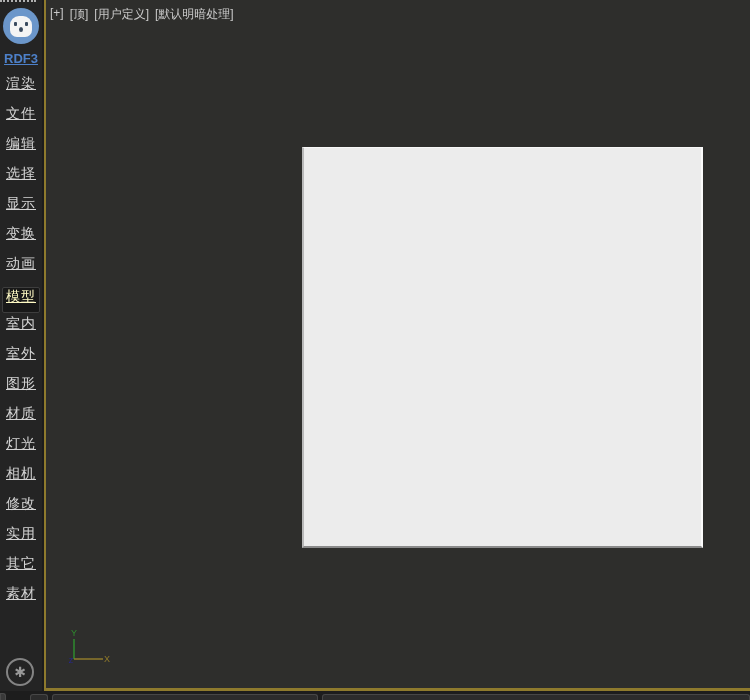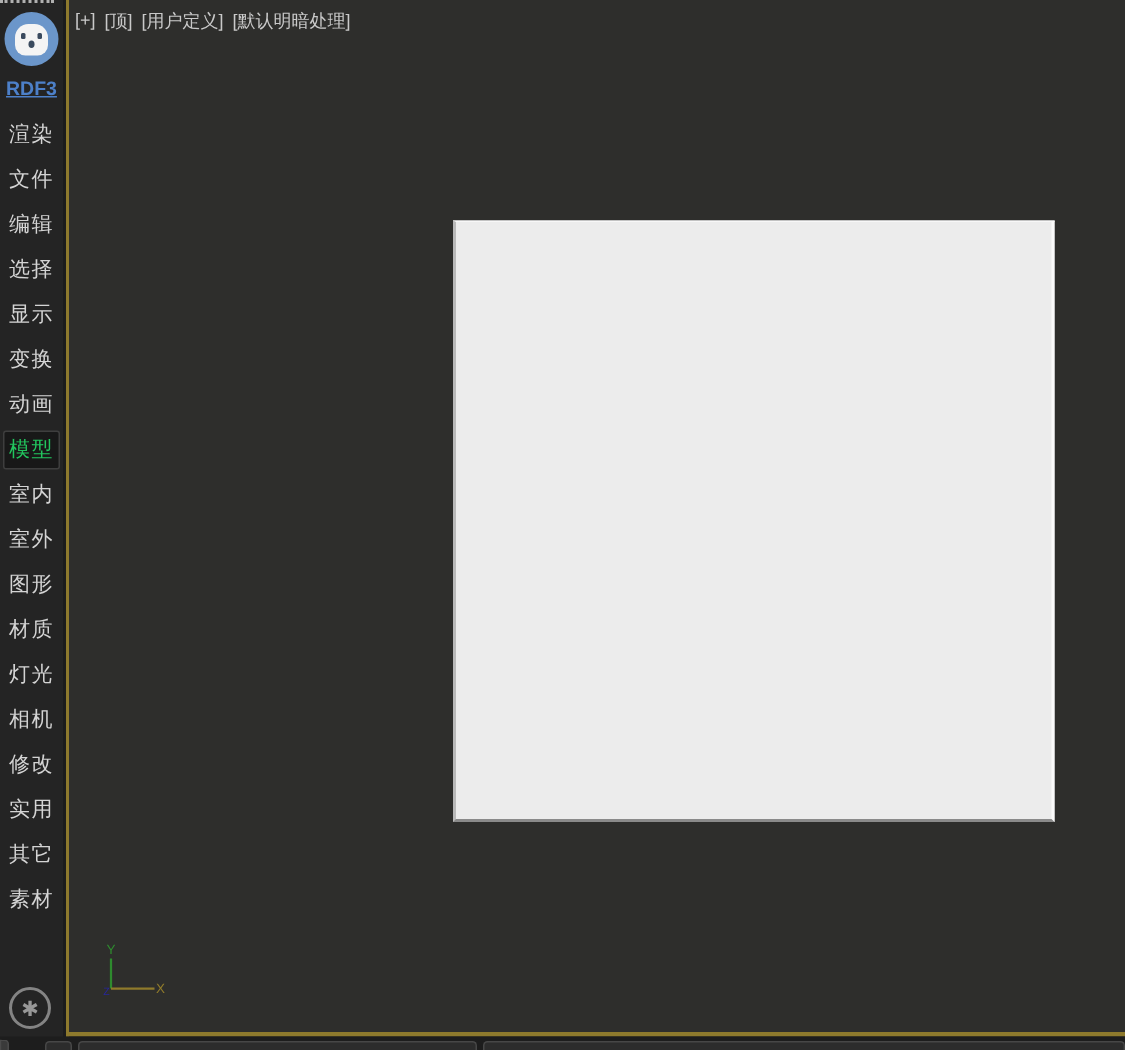--- a/index.html
+++ b/index.html
@@ -36,28 +36,29 @@
   .mouth {
     position:absolute; left:9px; top:11px; width:4px; height:5px;
     background:#3a4a5e; border-radius:50%;
   }
   .brand {
     position:absolute; top:51px; left:0; width:42px; height:16px;
     text-align:center; font-size:13px; font-weight:bold; color:#4d80c9;text-decoration:underline;
   }
   .nav { position:absolute; top:75px; left:0; width:42px; }
   .nav-item {
-    height:30px; display:flex; align-items:center; justify-content:center;
+    height:30px; display:flex; justify-content:center;
     color:#d4d4d4; font-size:14px; letter-spacing:1px; cursor:pointer;
     white-space:nowrap;
+    text-decoration:underline;
   }
   .nav-item.active {
     margin:2px 2px; height:26px;
     background:#181818; border:1px solid #3e3e3e; border-radius:2px;
-    color:#22c55e;
+    color:#fef9c3;
   }
   .gear-btn {
     position:absolute; left:6px; top:658px; width:28px; height:28px;
     border-radius:50%; border:2px solid #848484; background:transparent;
     display:flex; align-items:center; justify-content:center; cursor:pointer;
   }
   .gear-glyph { color:#989898; font-size:14px; line-height:1; }
 
   
   .vp-border-left  { position:absolute; left:44px; top:0; width:2px; height:691px; background:#8e7a2d; }

